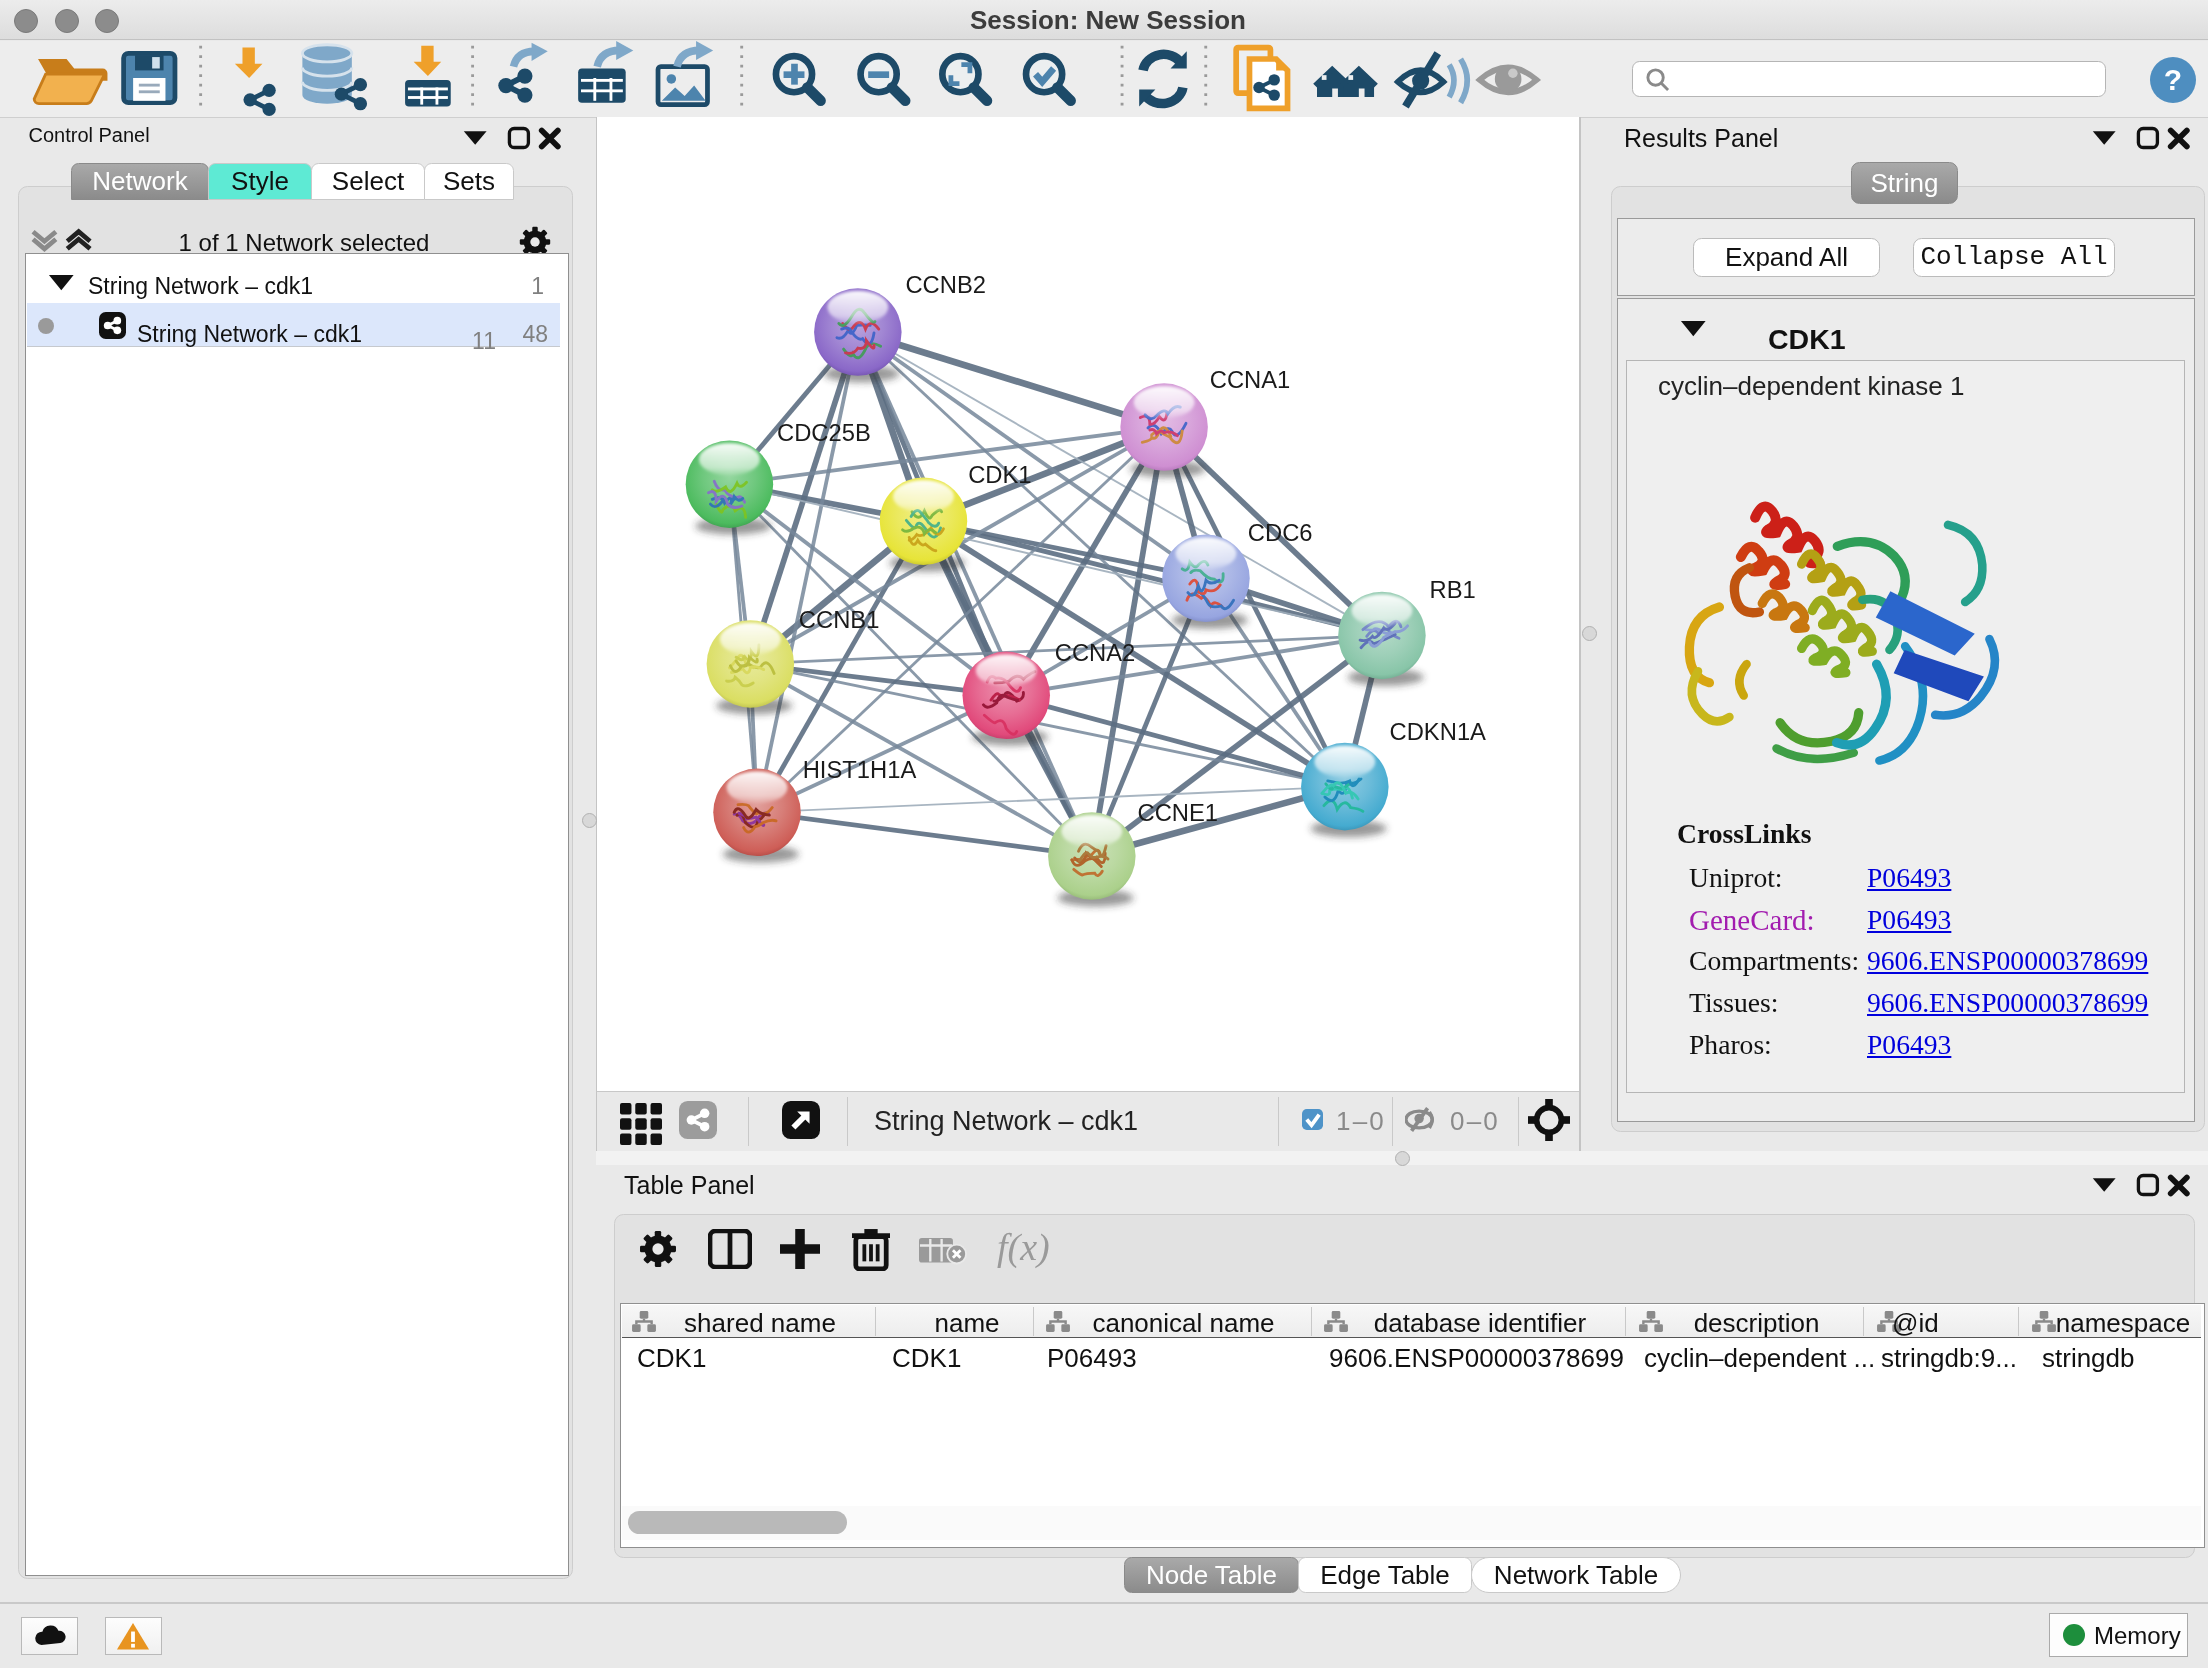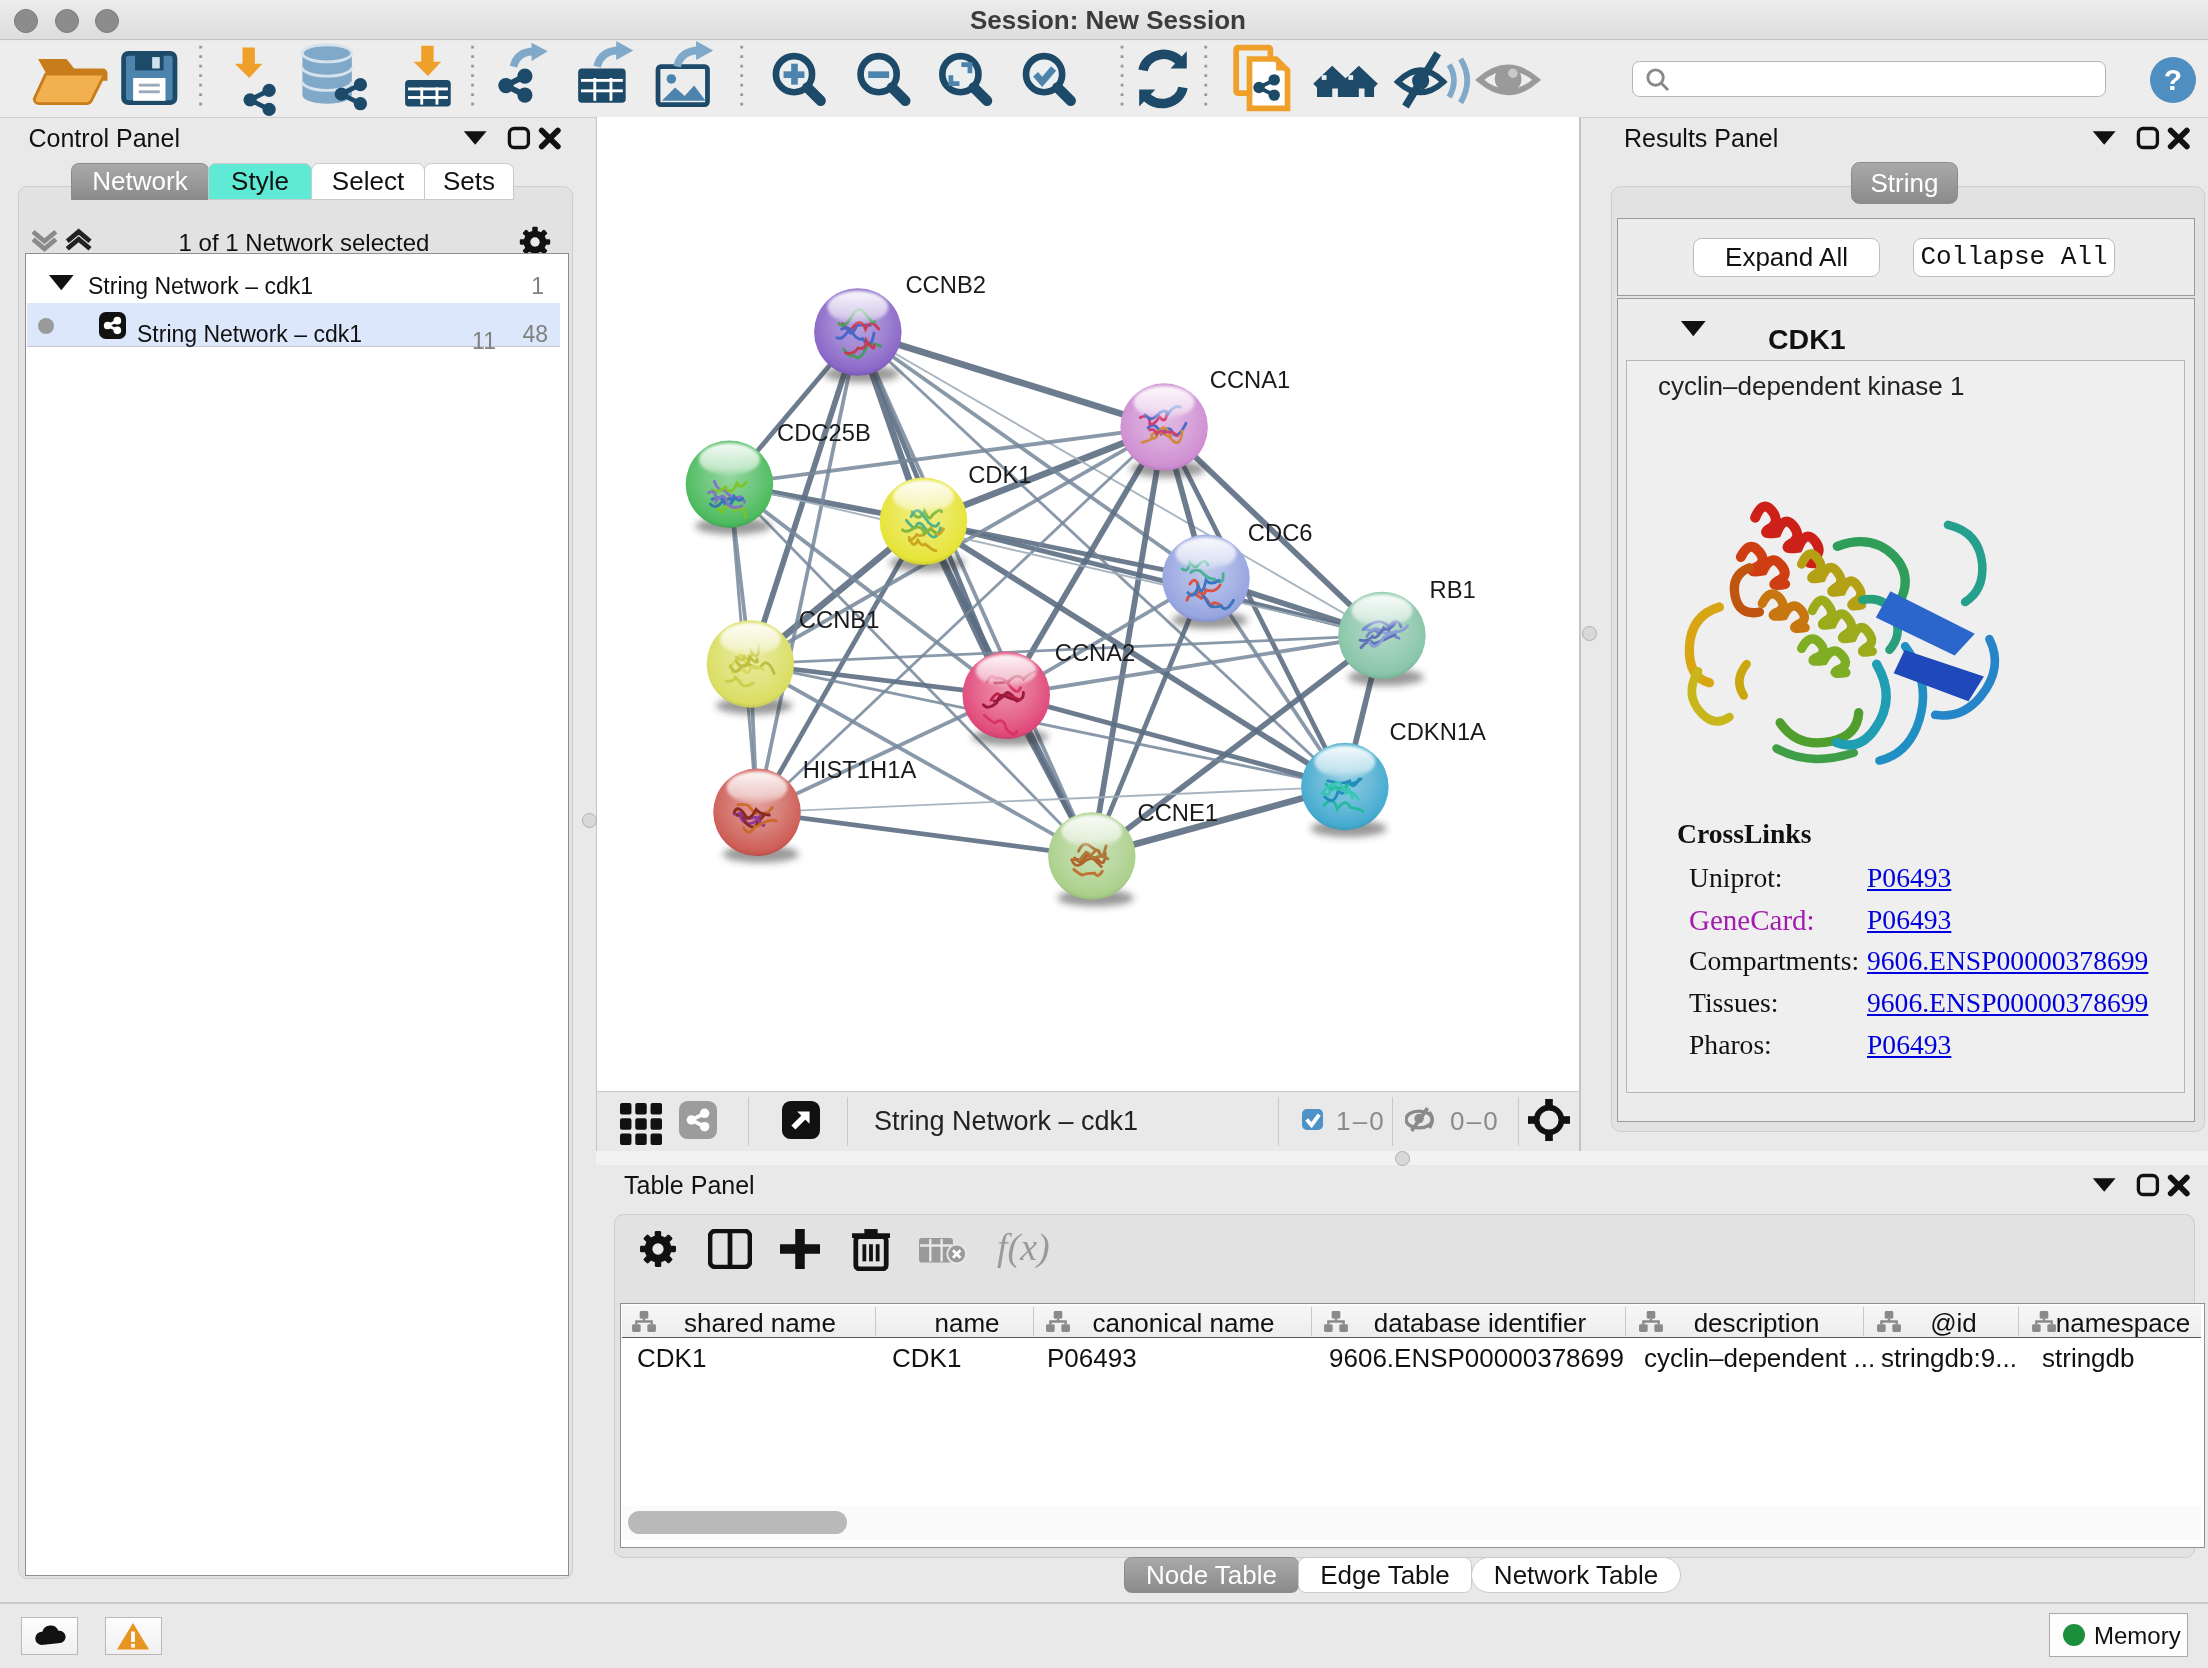--- a/index.html
+++ b/index.html
@@ -108,21 +108,21 @@
       <line x1="1180" y1="48" x2="1180" y2="118" stroke="#9a9a9a" stroke-width="3" stroke-dasharray="3 7"></line>
       <line x1="1268" y1="48" x2="1268" y2="118" stroke="#9a9a9a" stroke-width="3" stroke-dasharray="3 7"></line>
     </g>
   </svg>
 <div class="abs" style="left:1632px;top:61px;width:472px;height:34px;background:#fff;border:1.9px solid #b5b5b5;border-radius:7.6px;"></div>
 <svg class="abs" style="left:1645px;top:67px" width="25" height="25" viewBox="0 0 26 26">
     <circle cx="11" cy="11" r="8" fill="none" stroke="#8a8a8a" stroke-width="3"></circle>
     <line x1="17" y1="17" x2="24" y2="24" stroke="#8a8a8a" stroke-width="3"></line>
   </svg>
 <div class="abs" style="left:2150px;top:57px;width:46px;height:46px;border-radius:50%;background:#4e8ec0;color:#fff;font-size:30px;font-weight:700;text-align:center;line-height:46px;">?</div>
-<div class="abs" style="left:28.5px;top:124px;font-size:25px;color:#111;">Control Panel</div>
+<div class="abs" style="left:28.5px;top:124px;font-size:20px;color:#111;">Control Panel</div>
 <svg class="abs" style="left:460px;top:119px" width="114" height="38" viewBox="0 0 120 40">
     <path d="M4 13 h24 L16 27 Z" fill="#111"></path>
     <rect x="52" y="10" width="20" height="20" rx="5" fill="none" stroke="#111" stroke-width="3.5"></rect>
     <g stroke="#111" stroke-width="6" stroke-linecap="round">
       <line x1="86" y1="12" x2="103" y2="29"></line>
       <line x1="103" y1="12" x2="86" y2="29"></line>
     </g>
   </svg>
 <div class="abs" style="left:18px;top:186px;width:553px;height:1391px;background:#e2e2e2;border:1px solid #cdcdcd;border-radius:9.5px;"></div>
 <div class="abs" style="left:71px;top:163px;width:136px;height:35px;background:linear-gradient(#a9a9a9,#8b8b8b);color:#fff;border:1px solid #8a8a8a;border-radius:7.6px 7.6px 0 0;font-size:26px;text-align:center;line-height:35px;">Network</div>
@@ -677,21 +677,21 @@
 <div class="abs" style="left:1654px;top:1308px;width:205px;font-size:26px;color:#111;text-align:center;overflow:hidden;white-space:nowrap;">description</div>
 <div class="abs" style="left:1863px;top:1307px;height:28.5px;border-left:1.9px solid #c9c9c9;"></div>
 <svg class="abs" style="left:1877px;top:1311px" width="24" height="21" viewBox="0 0 25 22">
     <g fill="#8a8a8a">
       <rect x="8" y="0" width="9" height="8" rx="1.5"></rect>
       <rect x="0" y="14" width="9" height="8" rx="1.5"></rect>
       <rect x="16" y="14" width="9" height="8" rx="1.5"></rect>
       <path d="M12.5 8 v3 M4.5 14 v-3 h16 v3" stroke="#8a8a8a" stroke-width="2.5" fill="none"></path>
     </g>
   </svg>
-<div class="abs" style="left:1892px;top:1308px;width:123px;font-size:26px;color:#111;text-align:center;overflow:hidden;white-space:nowrap;">@id</div>
+<div class="abs" style="left:1892px;top:1308px;width:123px;font-size:26px;color:#111;text-align:left;overflow:hidden;white-space:nowrap;">@id</div>
 <div class="abs" style="left:2018px;top:1307px;height:28.5px;border-left:1.9px solid #c9c9c9;"></div>
 <svg class="abs" style="left:2032px;top:1311px" width="24" height="21" viewBox="0 0 25 22">
     <g fill="#8a8a8a">
       <rect x="8" y="0" width="9" height="8" rx="1.5"></rect>
       <rect x="0" y="14" width="9" height="8" rx="1.5"></rect>
       <rect x="16" y="14" width="9" height="8" rx="1.5"></rect>
       <path d="M12.5 8 v3 M4.5 14 v-3 h16 v3" stroke="#8a8a8a" stroke-width="2.5" fill="none"></path>
     </g>
   </svg>
 <div class="abs" style="left:2047px;top:1308px;width:152px;font-size:26px;color:#111;text-align:center;overflow:hidden;white-space:nowrap;">namespace</div>

